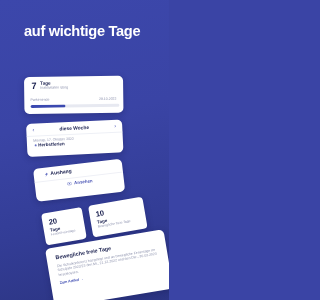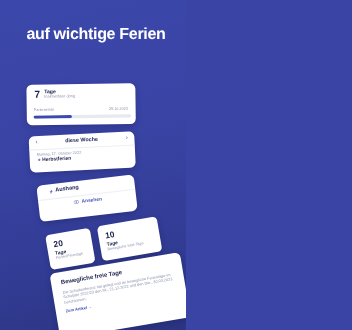--- a/index.html
+++ b/index.html
@@ -61,21 +61,21 @@
       box-shadow:0 2px 6px rgba(15,20,70,.30);transform:rotate(-9.5deg);transform-origin:0 0;z-index:5;padding:7px 9px;box-sizing:border-box;}
   .cb .h{font-size:5.4px;font-weight:bold;color:#1c2250;line-height:6px;}
   .cb .p{font-size:3.5px;color:#8d92ad;line-height:4.4px;margin-top:4px;}
   .cb .lk{font-size:3.6px;font-weight:bold;color:#3b49b0;margin-top:4px;}
 </style>
 </head>
 <body>
 <div class="bg"></div>
 
 <div class="hero">
-  <div>auf wichtige Ferien</div>
+  <div>auf wichtige Tage</div>
 </div>
 
 <div class="card c1">
   <div class="row1">
     <span class="big">7</span>
     <span class="lbl">
       <b>Tage</b>
       <span>Inaktivitäten übrig</span>
     </span>
   </div>

